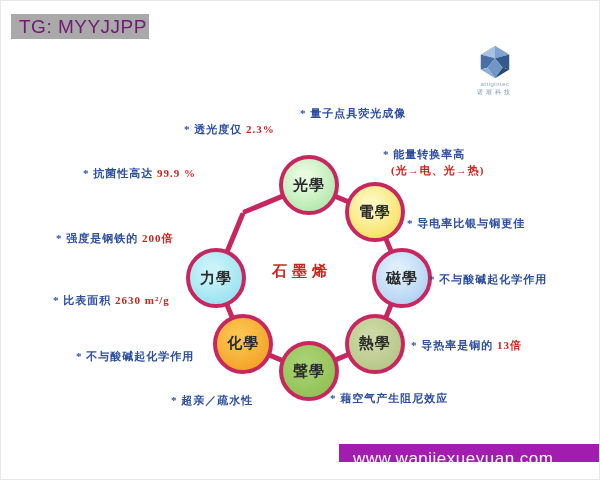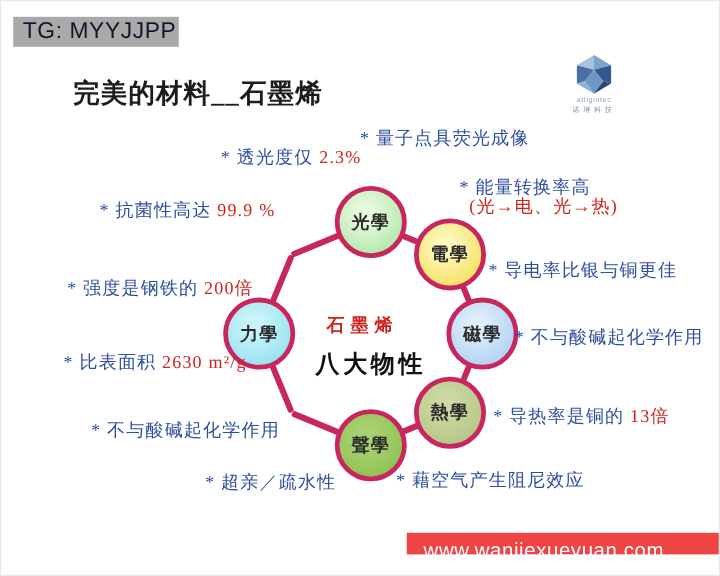--- a/index.html
+++ b/index.html
@@ -4,27 +4,27 @@
 <style>
   html,body { margin:0; padding:0; background:#ffffff; }
   .stage {
     position:relative; width:600px; height:480px; overflow:hidden;
     background:#ffffff; border:1px solid #e8e8e8; box-sizing:border-box;
     font-family:"Liberation Serif", serif;
   }
   
   .tg-banner {
     position:absolute; left:10px; top:13px; width:138px; height:25px;
-    background:#a9a9a9; color:#0f172a; font-family:"Liberation Sans", sans-serif;
+    background:#a9a9a9; color:#701a75; font-family:"Liberation Sans", sans-serif;
     font-size:19px; line-height:25px; padding-left:8px; box-sizing:border-box;
     letter-spacing:0.5px;
   }
   .web-banner {
     position:absolute; left:338px; top:443px; width:262px; height:18px;
-    background:#ef4444; color:#ffffff; font-family:"Liberation Sans", sans-serif;
+    background:#a21caf; color:#ffffff; font-family:"Liberation Sans", sans-serif;
     font-size:17px; line-height:29px; padding-left:14px; box-sizing:border-box;
     letter-spacing:0.5px;
   }
   
   .title {
     position:absolute; left:60px; top:62px; margin:0;
     font-size:22px; font-weight:bold; color:#1c1c1c; letter-spacing:1px;
     white-space:nowrap;
   }
   
@@ -51,34 +51,33 @@
     font-size:15px; font-weight:bold; color:var(--red); letter-spacing:5px;
     white-space:nowrap; z-index:3;
   }
   .center-heading {
     position:absolute; left:308px; top:289px; transform:translateX(-50%);
     font-size:20px; font-weight:bold; color:#111111; letter-spacing:3px;
     white-space:nowrap; z-index:3;
   }
   
   .note {
-    position:absolute; font-size:15px; font-weight:normal; letter-spacing:1px;
+    position:absolute; font-size:11px; font-weight:bold; letter-spacing:1px;
     white-space:nowrap; z-index:4; line-height:1.2;
   }
   .note .blue { color:var(--blue); }
   .note .red  { color:var(--red); }
 </style>
 </head>
 <body>
 
 <div class="stage" style="--ring: #c7265e; --blue: #2d4f9e; --red: #cc241c;">
 
   <div class="tg-banner">TG: MYYJJPP</div>
 
-  <h1 class="title">完美的材料__石墨烯</h1>
 
   <div class="logo">
     <svg class="gem" viewBox="0 0 40 40">
       <polygon points="20,3 35,12 20,16" fill="#7fa3cf"></polygon>
       <polygon points="20,3 20,16 5,12" fill="#a7c2de"></polygon>
       <polygon points="5,12 20,16 12,26 5,28" fill="#4a6fa5"></polygon>
       <polygon points="35,12 20,16 28,26 35,28" fill="#34598c"></polygon>
       <polygon points="20,16 28,26 20,37 12,26" fill="#6f96c4"></polygon>
       <polygon points="12,26 20,37 5,28" fill="#8fb0d4"></polygon>
       <polygon points="28,26 35,28 20,37" fill="#27486f"></polygon>
@@ -104,27 +103,29 @@
       </div>
       <div class="prop-circle" style="left: 355px; top: 247px; background: radial-gradient(circle at 42% 36%, rgb(221, 238, 251) 15%, rgb(169, 204, 240) 90%);">
         <span>磁學</span>
       </div>
       <div class="prop-circle" style="left: 327.761px; top: 312.761px; background: radial-gradient(circle at 42% 36%, rgb(204, 217, 164) 15%, rgb(178, 195, 131) 90%);">
         <span>熱學</span>
       </div>
       <div class="prop-circle" style="left: 262px; top: 340px; background: radial-gradient(circle at 42% 36%, rgb(168, 209, 113) 15%, rgb(139, 191, 80) 90%);">
         <span>聲學</span>
       </div>
+      <div class="prop-circle" style="left: 196.239px; top: 312.761px; background: radial-gradient(circle at 42% 36%, rgb(250, 195, 79) 15%, rgb(242, 157, 31) 90%);">
+        <span>化學</span>
+      </div>
       <div class="prop-circle" style="left: 169px; top: 247px; background: radial-gradient(circle at 42% 36%, rgb(201, 243, 248) 15%, rgb(144, 223, 240) 90%);">
         <span>力學</span>
       </div>
     </div>
 
   <div class="center-material">石墨烯</div>
-  <div class="center-heading">八大物性</div>
 
   <div id="notes">
       <div class="note" style="left: 183px; top: 122px;"><span class="blue">* 透光度仅 </span><span class="red">2.3%</span></div>
       <div class="note" style="left: 299px; top: 106px;"><span class="blue">* 量子点具荧光成像</span></div>
       <div class="note" style="left: 382px; top: 147px;"><span class="blue">* 能量转换率高</span></div>
       <div class="note" style="left: 390px; top: 163px;"><span class="red">(光→电、光→热)</span></div>
       <div class="note" style="left: 82px; top: 166px;"><span class="blue">* 抗菌性高达 </span><span class="red">99.9 %</span></div>
       <div class="note" style="left: 406px; top: 216px;"><span class="blue">* 导电率比银与铜更佳</span></div>
       <div class="note" style="left: 55px; top: 231px;"><span class="blue">* 强度是钢铁的 </span><span class="red">200倍</span></div>
       <div class="note" style="left: 428px; top: 272px;"><span class="blue">* 不与酸碱起化学作用</span></div>

